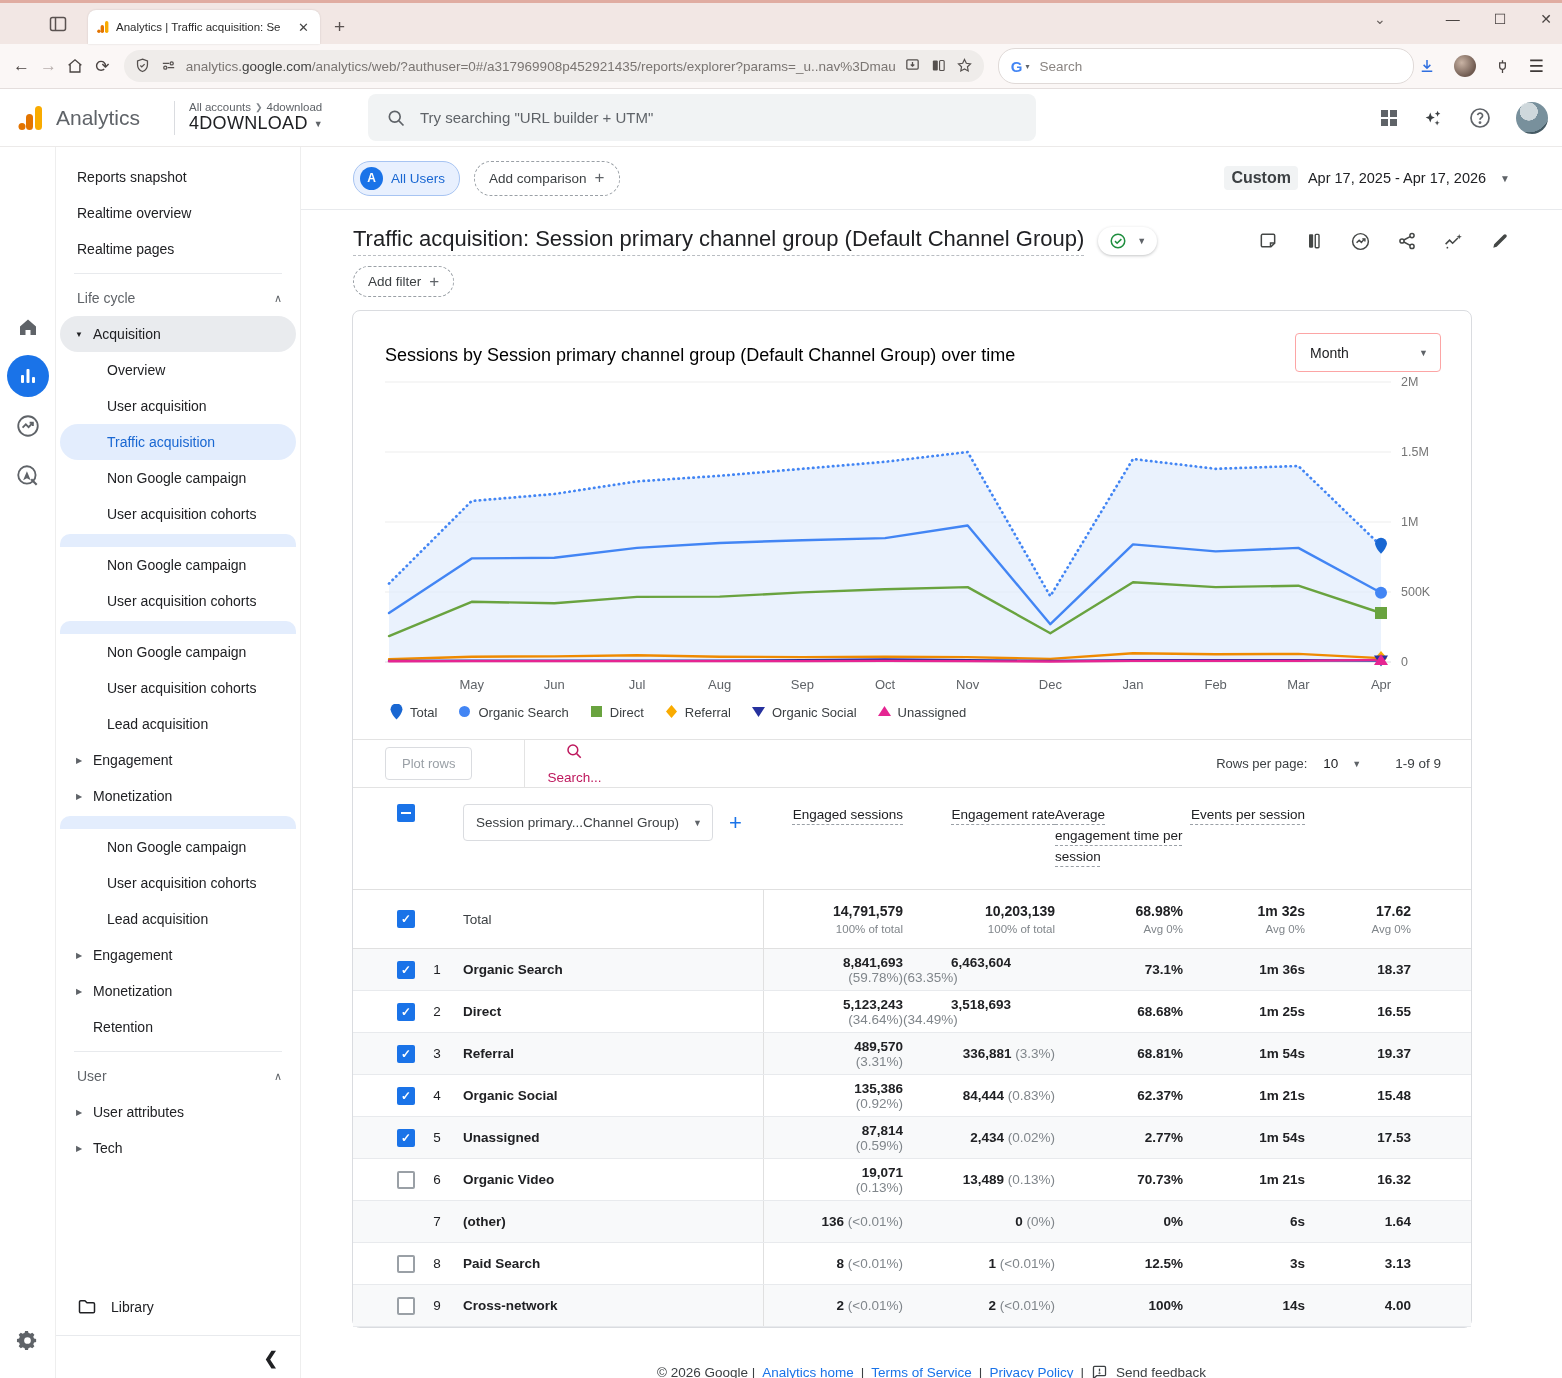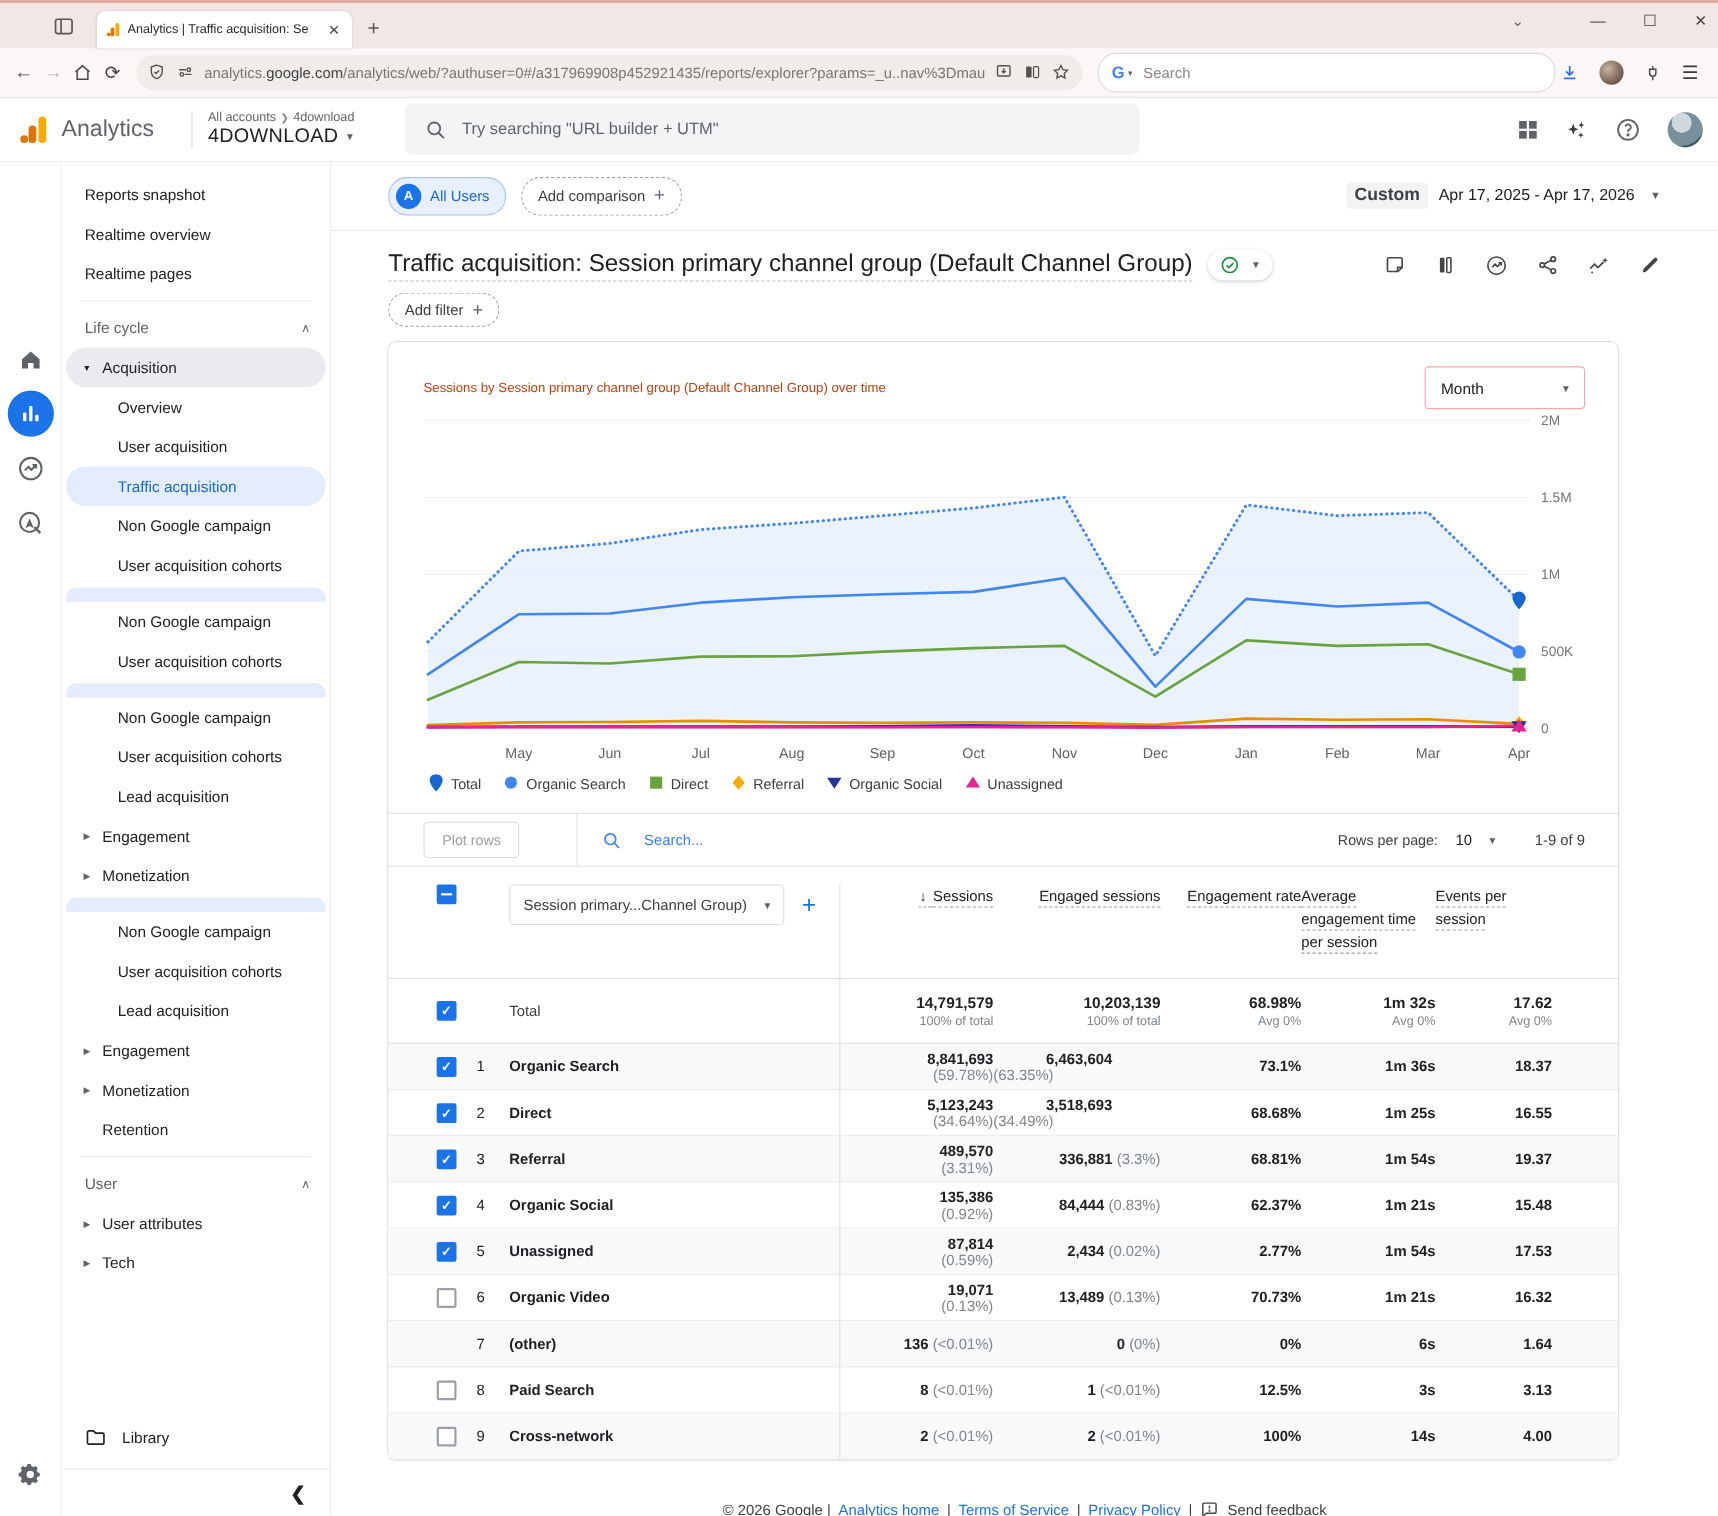--- a/index.html
+++ b/index.html
@@ -86,34 +86,34 @@
   .title-row{display:flex;align-items:center;padding:16px 52px 0 52px;}
   .report-title{font-size:22px;color:#202124;border-bottom:1px dashed #b9bdc2;padding-bottom:3px;}
   .title-badge{display:flex;align-items:center;gap:10px;background:#fff;border-radius:15px;box-shadow:0 1px 3px rgba(60,64,67,.3);padding:5px 11px;margin-left:14px;}
   .title-badge .caret{font-size:9px;color:#5f6368;}
   .title-icons{margin-left:auto;display:flex;align-items:center;gap:26px;color:#444746;}
   .filter-row{padding:10px 0 0 52px;}
   .chip-dash.filter{display:inline-flex;height:29px;margin-left:0;}
   
   .card{margin:13px 0 0 51px;width:1120px;border:1px solid #dadce0;border-radius:8px;box-sizing:border-box;background:#fff;}
   .card-head{display:flex;align-items:flex-start;justify-content:space-between;padding:22px 30px 0 32px;}
-  .chart-title{font-size:12px;color:#c2410c;padding-top:12px;}
+  .chart-title{font-size:18px;color:#000000;padding-top:12px;}
   .interval-select{width:118px;height:37px;border:1px solid #fca5a5;border-radius:4px;display:flex;align-items:center;justify-content:space-between;padding:0 12px 0 14px;font-size:14px;color:#202124;}
   .interval-select .caret{font-size:9px;color:#5f6368;}
   .chart-wrap{padding:4px 32px 0 32px;}
   #chart-svg{display:block;}
   #chart-svg text{font-family:"Liberation Sans",sans-serif;fill:#757575;font-size:12.5px;}
   #chart-svg text.xtick{font-size:13px;fill:#5f6368;}
   .legend{display:flex;align-items:center;gap:20px;padding:10px 32px 14px 36px;}
   .legend-item{display:flex;align-items:center;gap:6px;font-size:13px;color:#3c4043;}
   
   .tcontrols{height:47px;border-top:1px solid #e3e3e3;border-bottom:1px solid #e3e3e3;display:flex;align-items:center;margin-top:4px;}
   .plot-rows{margin-left:32px;border:1px solid #dadce0;border-radius:4px;padding:8px 16px;font-size:13px;color:#9aa0a6;font-weight:500;}
   .tc-vsep{width:1px;align-self:stretch;background:#e3e3e3;margin-left:52px;}
-  .tc-search{display:flex;align-items:center;gap:20px;margin-left:22px;color:#3b82f6;font-size:13.5px;}
+  .tc-search{display:flex;align-items:center;gap:10px;margin-left:22px;color:#be185d;font-size:13.5px;flex-direction:column;}
   .tc-right{margin-left:auto;display:flex;align-items:center;padding-right:30px;font-size:13px;color:#3c4043;gap:6px;}
   .rpp-val{margin-left:10px;font-size:13.5px;color:#202124;}
   .tc-right .caret{font-size:9px;color:#5f6368;margin:0 28px 0 8px;}
   .pagination{font-size:13.5px;color:#3c4043;}
   .tgrid{display:grid;grid-template-columns:70px 28px 312px 140px 152px 128px 122px 106px;align-items:center;}
   .thead{height:102px;align-items:start;padding-top:16px;box-sizing:border-box;border-bottom:1px solid #e0e0e0;}
   .cbx{width:18px;height:18px;border-radius:2px;box-sizing:border-box;display:flex;align-items:center;justify-content:center;}
   .cbx.checked{background:#1a73e8;color:#fff;font-size:12px;font-weight:700;}
   .cbx.checked::after{content:"✓";}
   .cbx.indet{background:#1a73e8;color:#fff;}
@@ -640,23 +640,20 @@
             <span class="cbx indet"></span>
           </div>
         <div></div>
         <div class="dim-cell">
           <span class="dim-select">
             <span>Session primary...Channel Group)</span>
             <span class="caret">▼</span>
           </span>
           <span class="add-dim">+</span>
         </div>
-        <div class="m1">
-            <span class="colh"><span class="sorted-arrow nol">↓</span> <span>Sessions</span></span>
-          </div>
         <div style="justify-self:end"><span class="colh c-eng">Engaged sessions</span></div>
         <div style="justify-self:end"><span class="colh c-rate">Engagement rate</span></div>
         <div style="justify-self:end"><span class="colh c-time">Average engagement time per session</span></div>
         <div style="justify-self:end"><span class="colh c-ev">Events per session</span></div>
       </div>
 
       <div class="tgrid trow-total">
         <div class="cb-cell">
             <span class="cbx checked"></span>
           </div>

